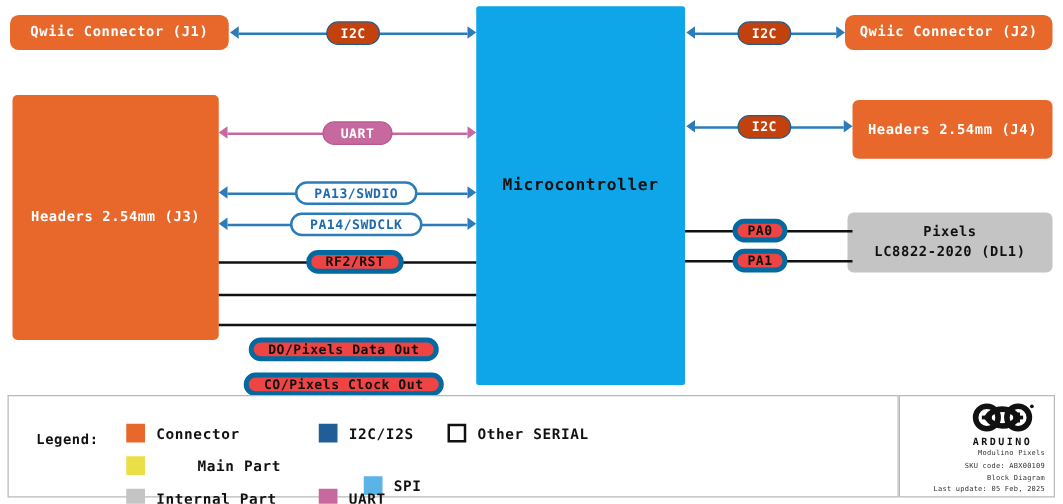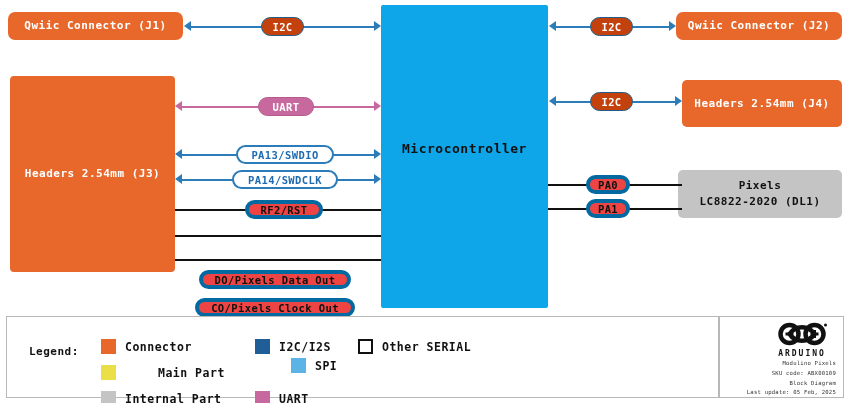--- a/index.html
+++ b/index.html
@@ -305,21 +305,21 @@
     </div>
     <div class="legend-item" style="left:94px; top:74px;">
       <span class="swatch" style="background:#C4C4C4;"></span>
       <span>Internal Part</span>
     </div>
 
     <div class="legend-item" style="left:248px; top:22px;">
       <span class="swatch" style="background:#1F5E96;"></span>
       <span>I2C/I2S</span>
     </div>
-    <div class="legend-item" style="left:248px; top:41px;padding-left:36px;">
+    <div class="legend-item" style="left:248px; top:64px;padding-left:36px;">
       <span class="swatch" style="background:#5BB3E6;"></span>
       <span>SPI</span>
     </div>
     <div class="legend-item" style="left:248px; top:74px;">
       <span class="swatch" style="background:#C7699F;"></span>
       <span>UART</span>
     </div>
 
     <div class="legend-item" style="left:351px; top:22px;">
       <span class="swatch swatch-outline"></span>

